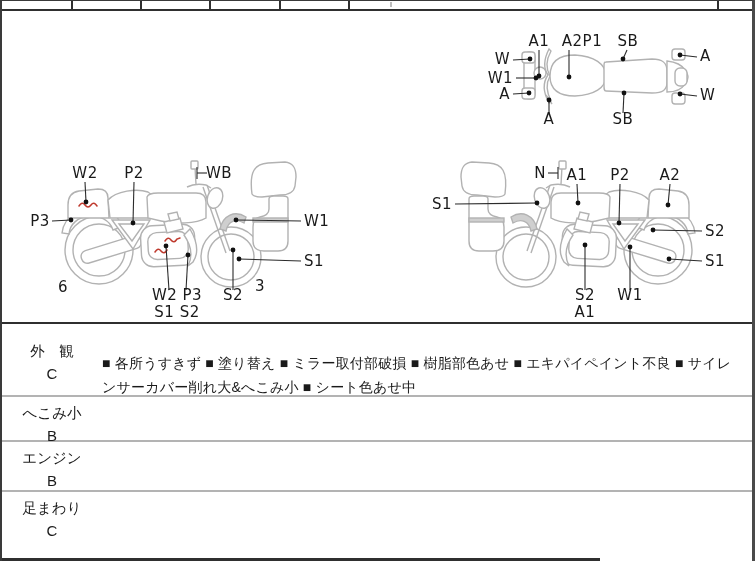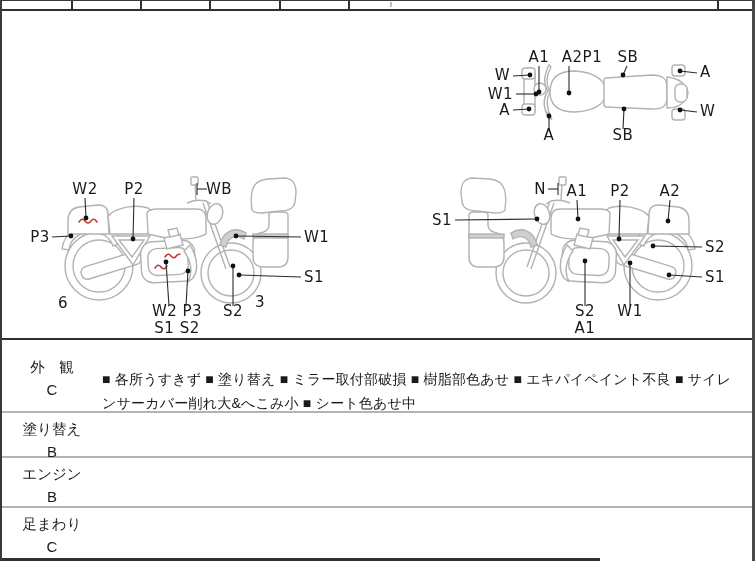--- a/index.html
+++ b/index.html
@@ -11,21 +11,21 @@
   .sheet{
     position:relative;width:755px;height:561px;box-sizing:border-box;
     border-left:2px solid #3a3a3a;border-right:3px solid #4a4a4a;border-top:1px solid #3a3a3a;
     background:#fff;
   }
   
   .top-strip{position:relative;height:8px;border-bottom:2px solid #2f2f2f;}
   .top-strip .vline{position:absolute;top:0;width:2px;height:8px;background:#2f2f2f;}
   .top-strip .remnant{position:absolute;top:1px;left:388px;width:2px;height:5px;background:#bdbdbd;}
   
-  .diagram{position:relative;height:311px;border-bottom:2px solid #2f2f2f;margin-top:16px;}
+  .diagram{position:relative;height:311px;border-bottom:2px solid #2f2f2f;}
   .diagram svg{position:absolute;left:0;top:0;}
   svg .art *{fill:#fff;stroke:var(--outline);stroke-width:1.4;}
   svg .art .ln{fill:none;}
   svg .art .shade{fill:#cfcfcf;}
   svg .marks path{fill:none;stroke:var(--mark);stroke-width:1.5;stroke-linecap:round;}
   svg .ann text{fill:var(--ann);font-size:15px;letter-spacing:.5px;font-family:"DejaVu Sans",sans-serif;}
   svg .leader{stroke:#2b2b2b;stroke-width:1.1;fill:none;}
   svg .dot{fill:#111;stroke:none;}
   
   .row{display:flex;box-sizing:border-box;border-bottom:2px solid #b3b3b3;padding-top:6px;}
@@ -225,21 +225,21 @@
   <div class="rows">
     <div class="row r1">
       <div class="cat">
         <div>外　観</div>
         <div class="grade">C</div>
       </div>
       <div class="comments">■ 各所うすきず  ■ 塗り替え  ■ ミラー取付部破損  ■ 樹脂部色あせ  ■ エキパイペイント不良  ■ サイレンサーカバー削れ大&amp;へこみ小  ■ シート色あせ中</div>
     </div>
     <div class="row r2">
       <div class="cat">
-        <div>塗り替え</div>
+        <div>へこみ小</div>
         <div class="grade">B</div>
       </div>
     </div>
     <div class="row r3">
       <div class="cat">
         <div>エンジン</div>
         <div class="grade">B</div>
       </div>
     </div>
     <div class="row r4">

